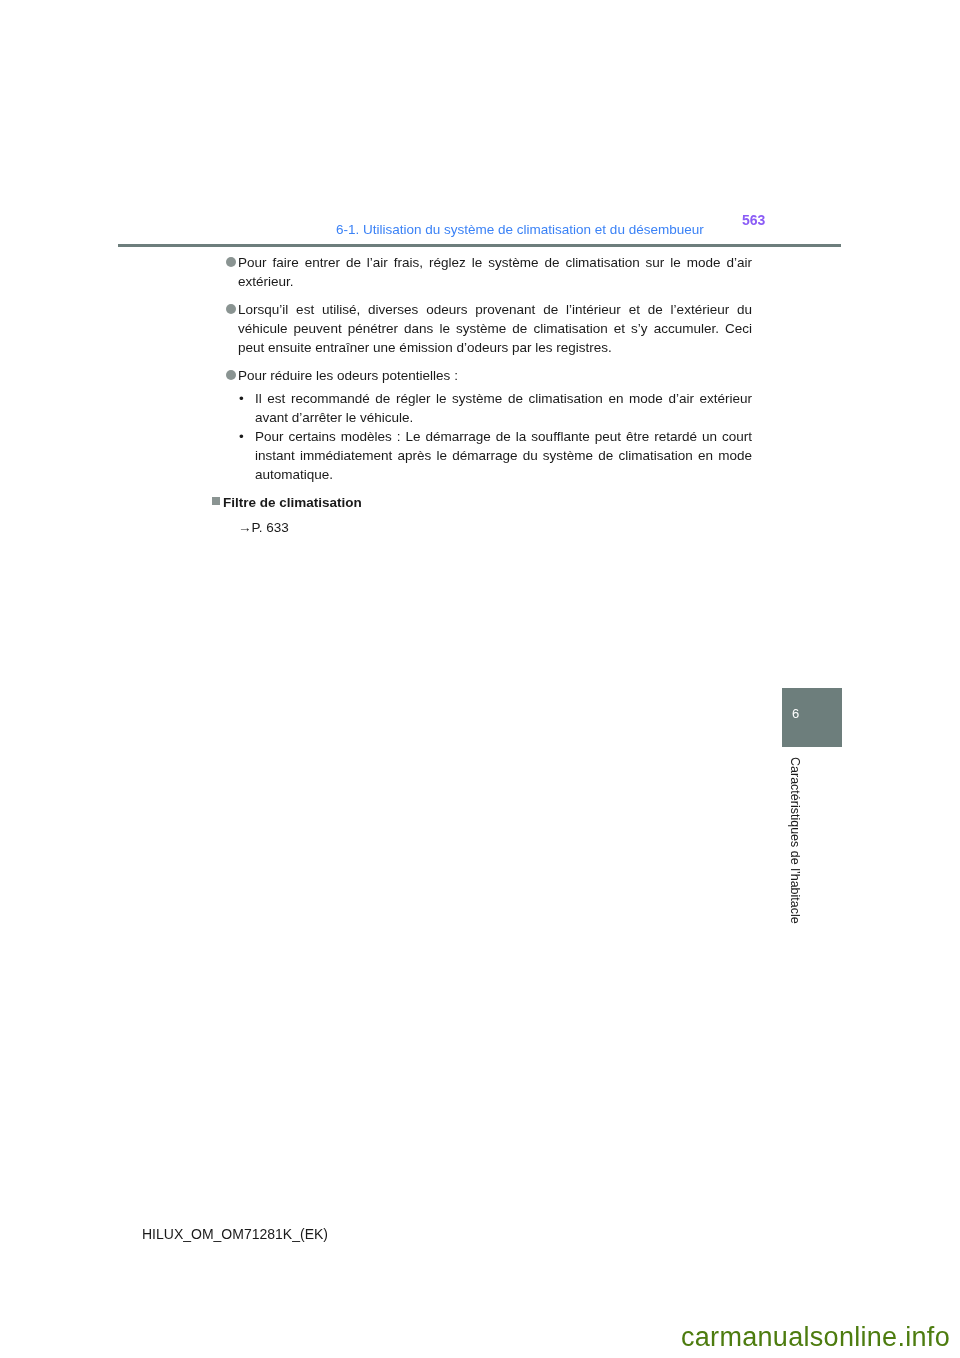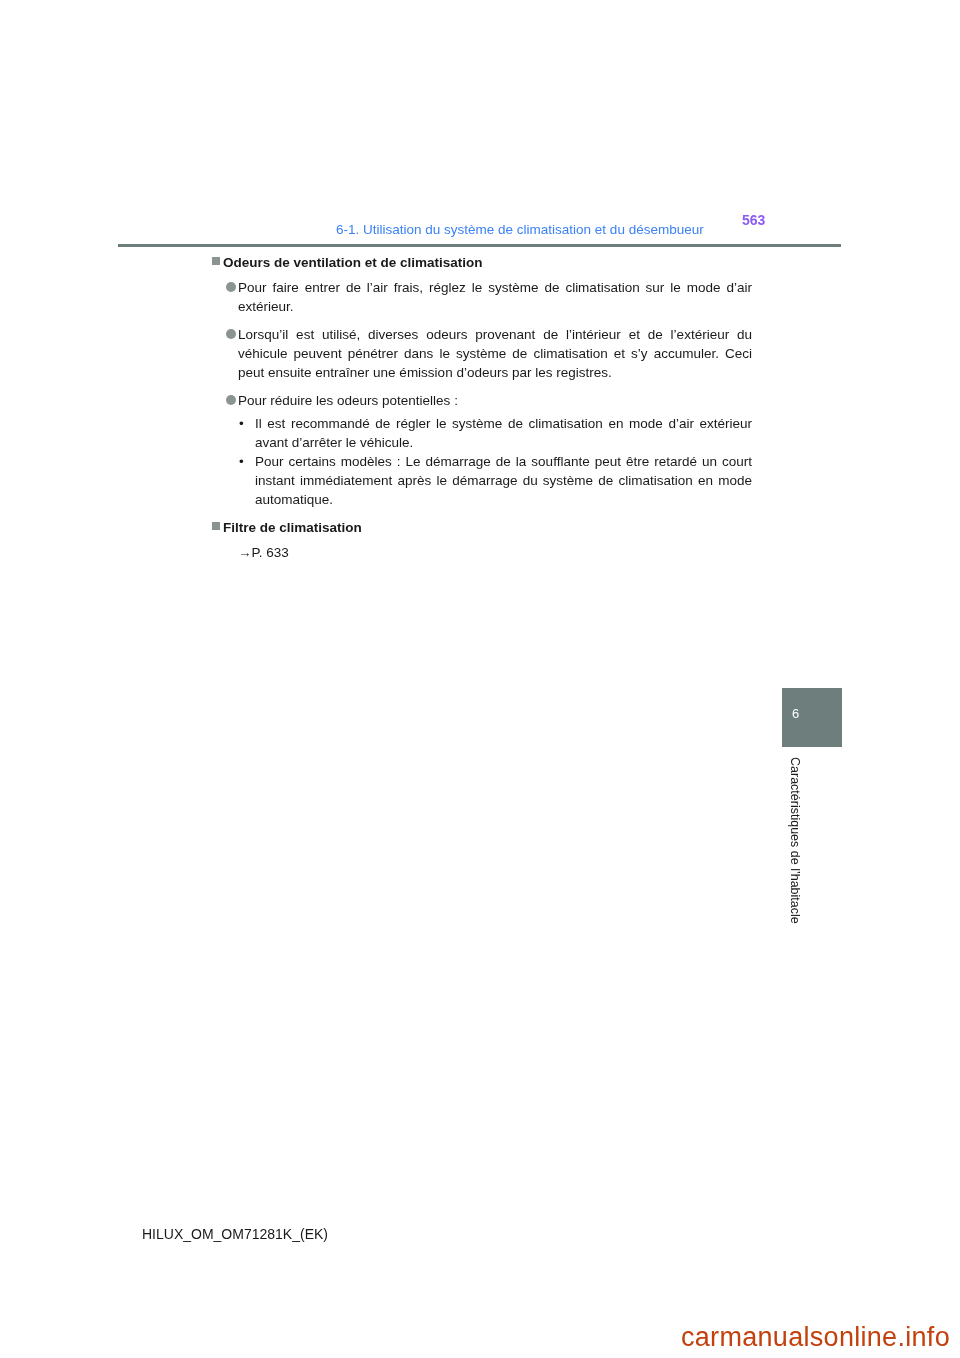--- a/index.html
+++ b/index.html
@@ -42,35 +42,31 @@
     position: absolute; left: 10px; top: 18px; color: #ffffff; font-size: 13px;
   }
   .side-label {
     position: absolute; left: 788px; top: 757px; writing-mode: vertical-rl;
     font-size: 12.5px; color: #1a1a1a; white-space: nowrap;
   }
   .footer-code {
     position: absolute; left: 142px; top: 1212px; font-size: 14px; color: #1a1a1a; margin-top: 14px;
   }
   .watermark {
-    position: absolute; left: 681px; top: 1322px; font-size: 27px; color: #c2410c; letter-spacing: 0.3px;
+    position: absolute; left: 681px; top: 1322px; font-size: 27px; color: #4d7c0f; letter-spacing: 0.3px;
   }
 </style>
 </head>
 <body>
 
 <div class="header-title">6-1. Utilisation du système de climatisation et du désembueur</div>
 <div class="page-number">563</div>
 <div class="header-rule"></div>
 
 <div class="content">
-  <div class="section-heading">
-    <span class="sq-bullet"></span>
-    <span>Odeurs de ventilation et de climatisation</span>
-  </div>
 
   <div class="bullet-item">
     <span class="circle-bullet"></span>
     <span>Pour faire entrer de l’air frais, réglez le système de climatisation sur le mode d’air extérieur.</span>
   </div>
 
   <div class="bullet-item">
     <span class="circle-bullet"></span>
     <span>Lorsqu’il est utilisé, diverses odeurs provenant de l’intérieur et de l’extérieur du véhicule peuvent pénétrer dans le système de climatisation et s’y accumuler. Ceci peut ensuite entraîner une émission d’odeurs par les registres.</span>
   </div>

